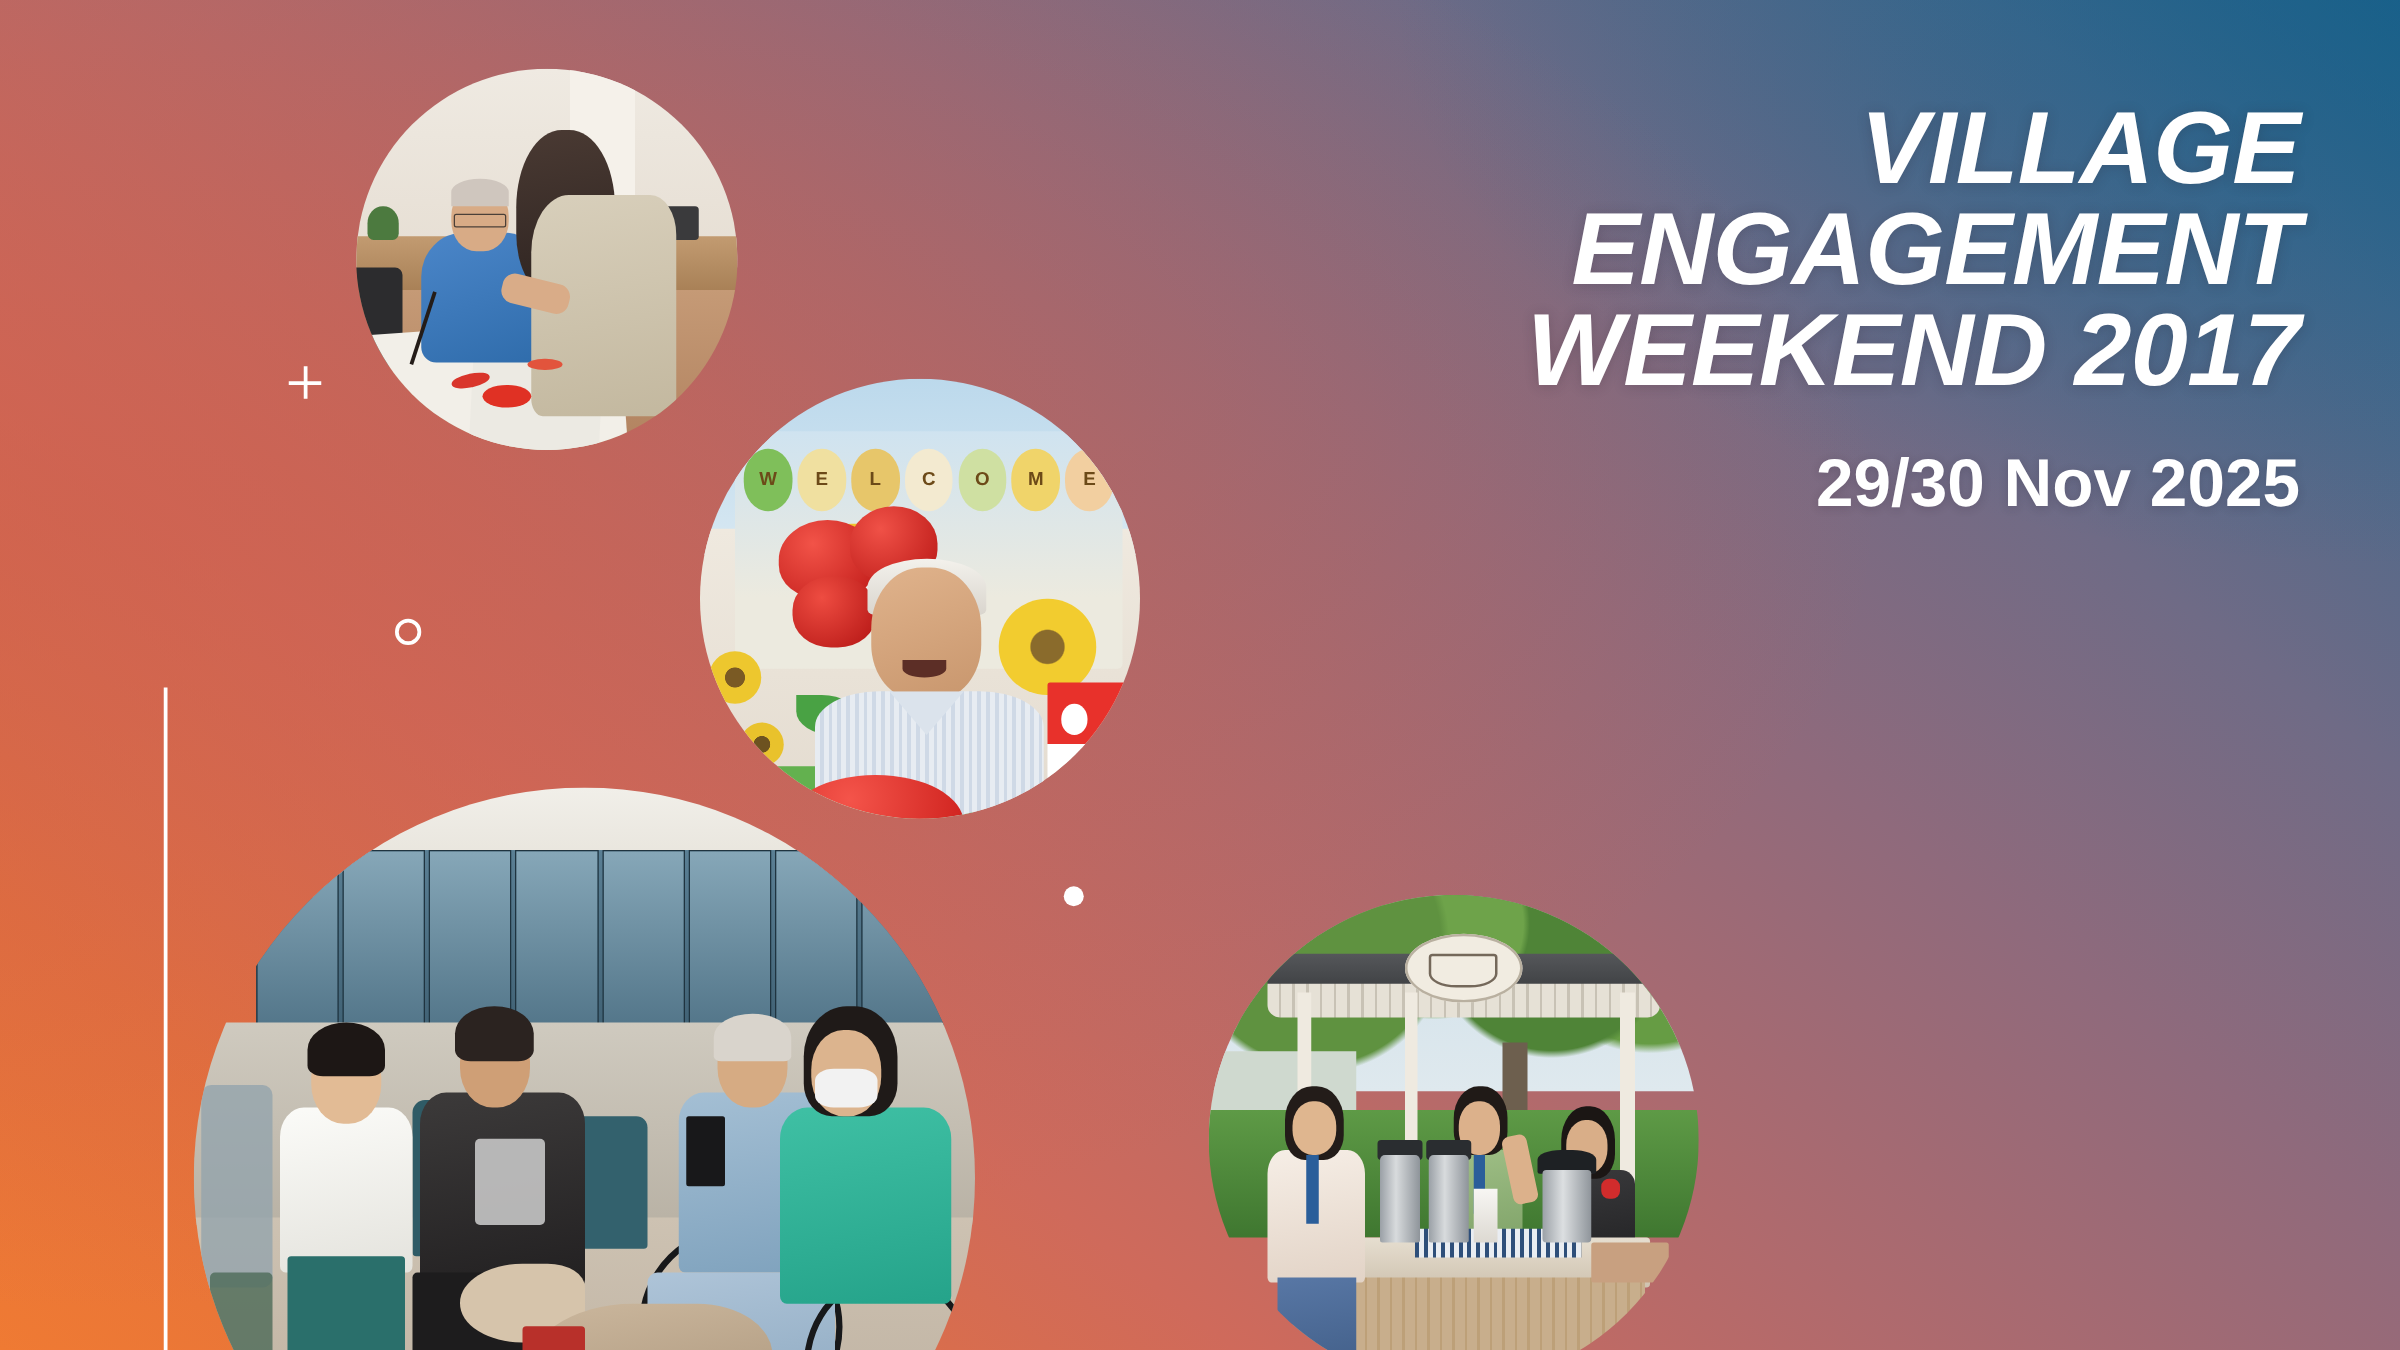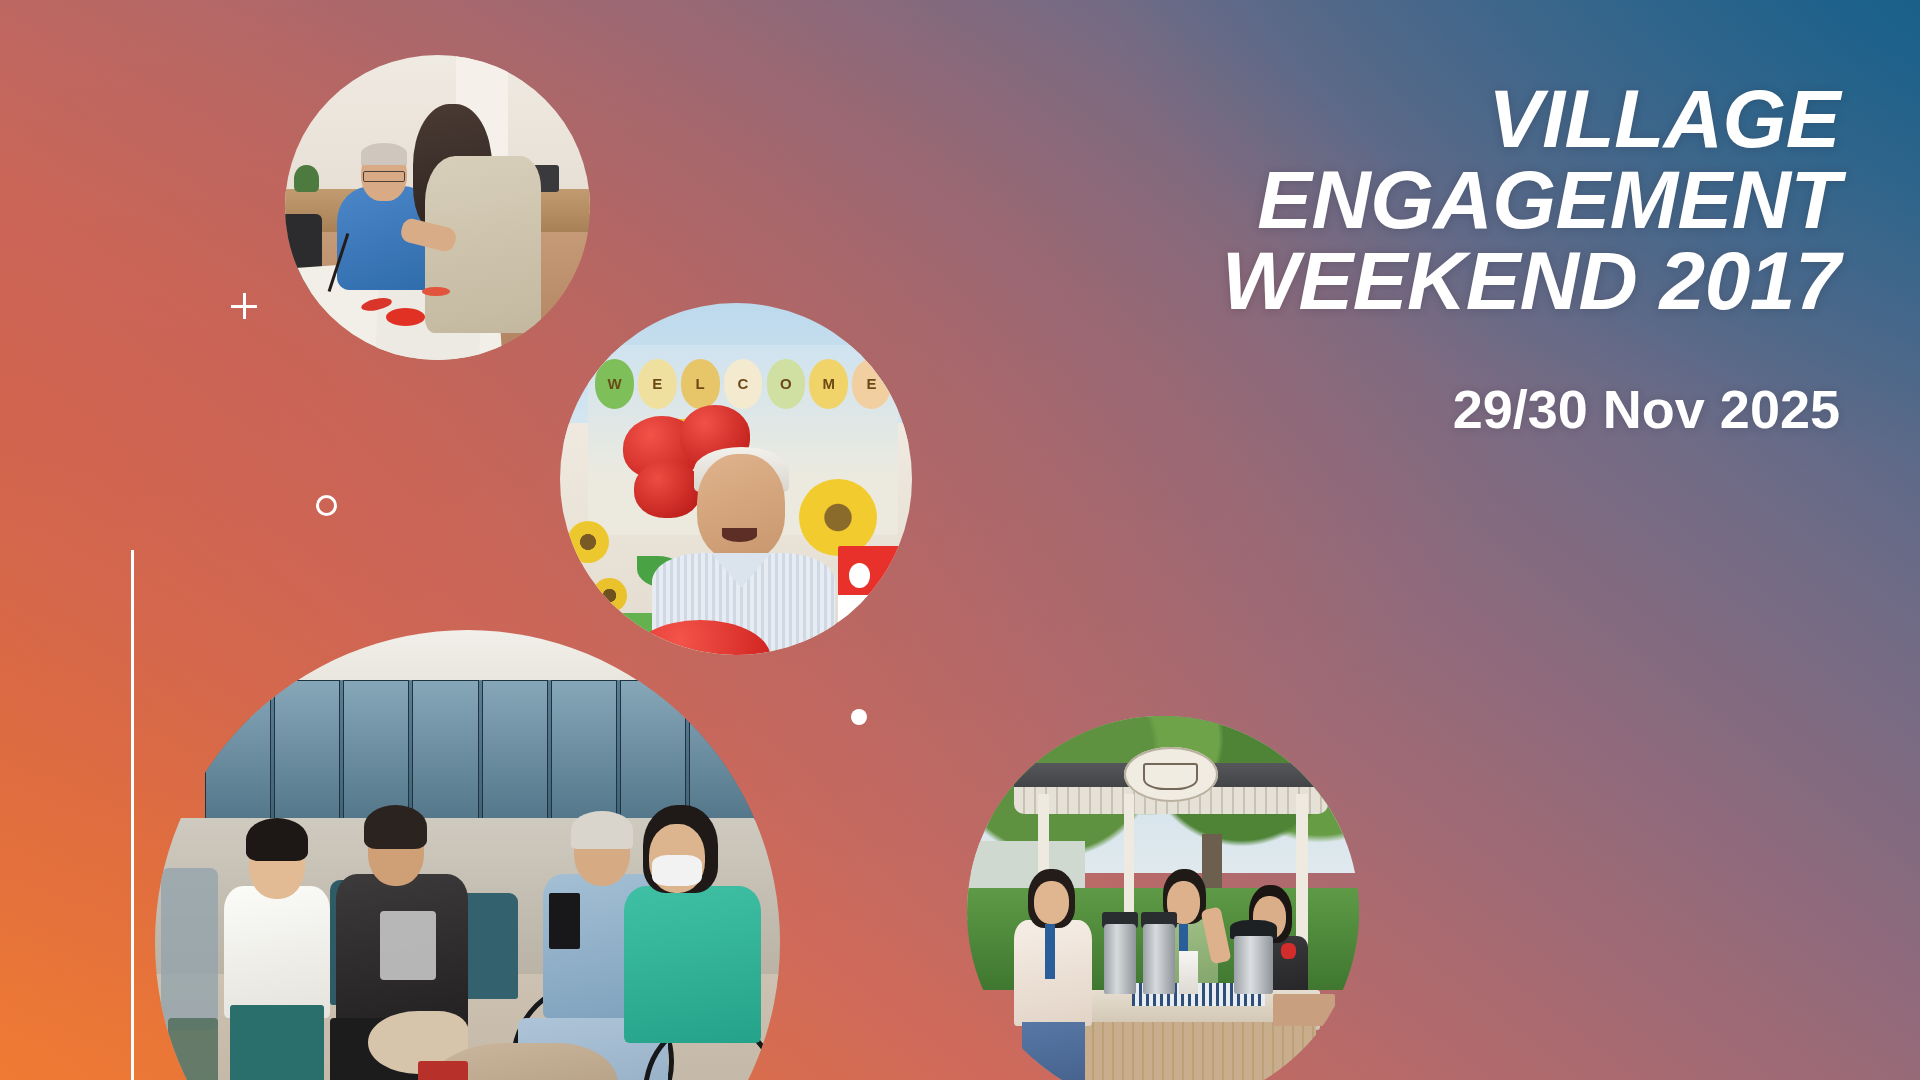--- a/index.html
+++ b/index.html
@@ -375,21 +375,21 @@
     font-family:"Liberation Sans", sans-serif;
     font-weight:bold;
     font-style:italic;
     font-size:82px;
     line-height:0.99;
     letter-spacing:-0.5px;
     text-shadow:0 1px 10px rgba(40,30,45,0.22);
   }
   .headline .line { display:block; white-space:nowrap; }
   .date-line {
-    margin-top:60px;
+    margin-top:38px;
     color:#ffffff;
     font-family:"Liberation Sans", sans-serif;
     font-weight:bold;
     font-style:normal;
     font-size:54px;
     line-height:1;
     letter-spacing:0px;
     text-shadow:0 1px 8px rgba(40,30,45,0.20);
     text-align:right;
   }

